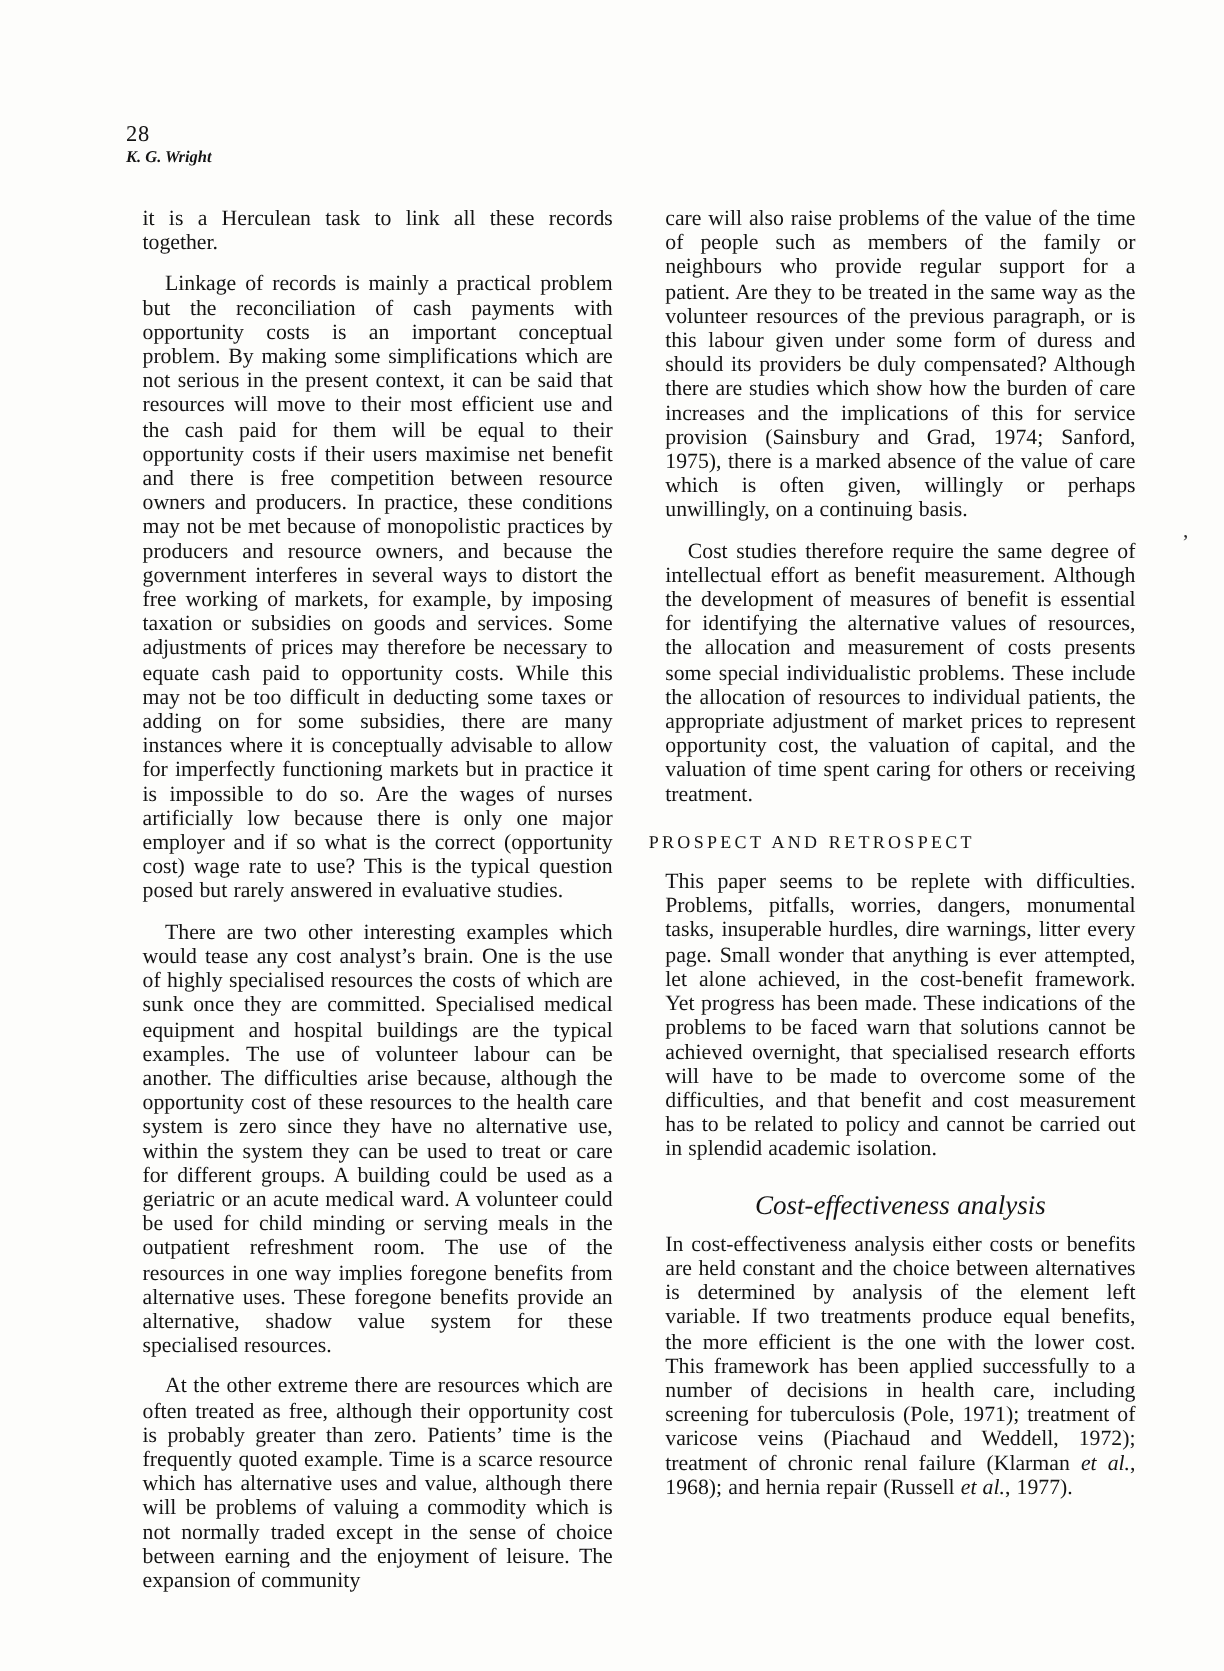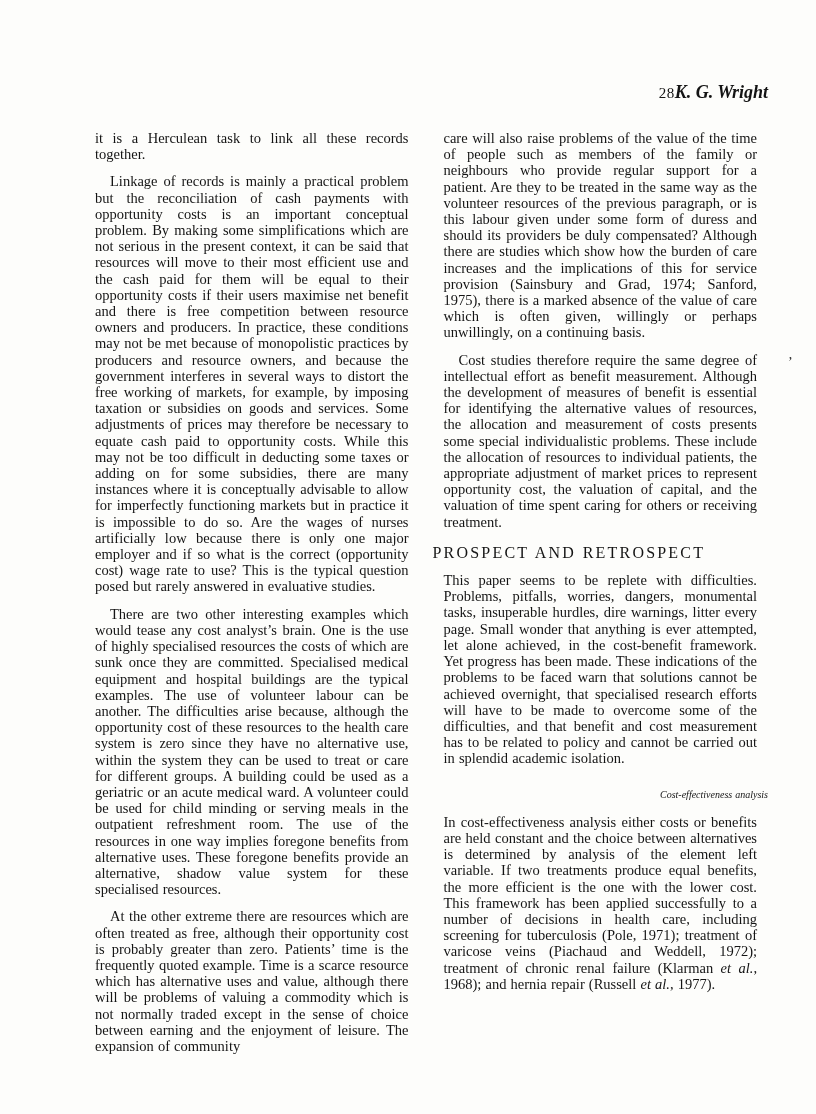--- a/index.html
+++ b/index.html
@@ -13,65 +13,66 @@
     height: 1114px;
     box-sizing: border-box;
     background: #fdfdfb;
     color: #141414;
     font-family: "Liberation Serif", serif;
     padding: 82px 48px 0 84px;
     overflow: hidden;
   }
   .running-head {
     display: flex;
-    justify-content: flex-end;
+    justify-content: space-between;
     align-items: baseline;
     margin-bottom: 16px;
+    flex-direction: column;
   }
   .page-num {
     font-size: 15px;
     letter-spacing: 0.5px;
   }
   .author {
     font-style: italic;
     font-weight: bold;
-    font-size: 18px;
+    font-size: 11px;
   }
   .columns {
     display: flex;
     gap: 13px;
   }
   .col {
     flex: 1;
     text-align: justify;
     font-size: 14.5px;
     line-height: 16.2px;
     word-spacing: 0.5px;
   }
   .para {
     margin: 11px;
   }
   .para.indent {
     text-indent: 15px;
   }
   .sec-head {
-    font-size: 16px;
+    font-size: 12px;
     font-weight: normal;
     letter-spacing: 2.2px;
     line-height: 16.2px;
     margin: 15px 0 0 0;
     text-align: left;
   }
   .sub-head {
-    font-size: 10px;
+    font-size: 18px;
     font-weight: normal;
     font-style: italic;
     line-height: 16.2px;
     margin: 20px 0 11px 0;
-    text-align: right;
+    text-align: center;
   }
   .ital { font-style: italic; }
   .stray-mark {
     position: absolute;
     left: 788px;
     top: 355px;
     font-size: 14px;
     color: #2a2a2a;
   }
 </style>

